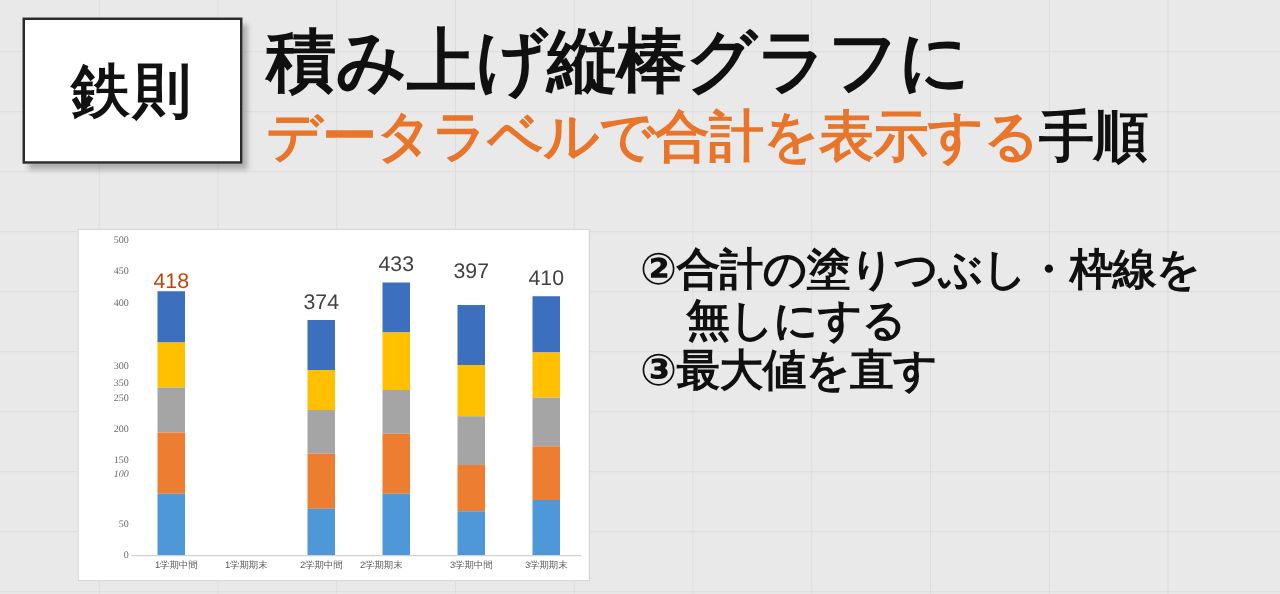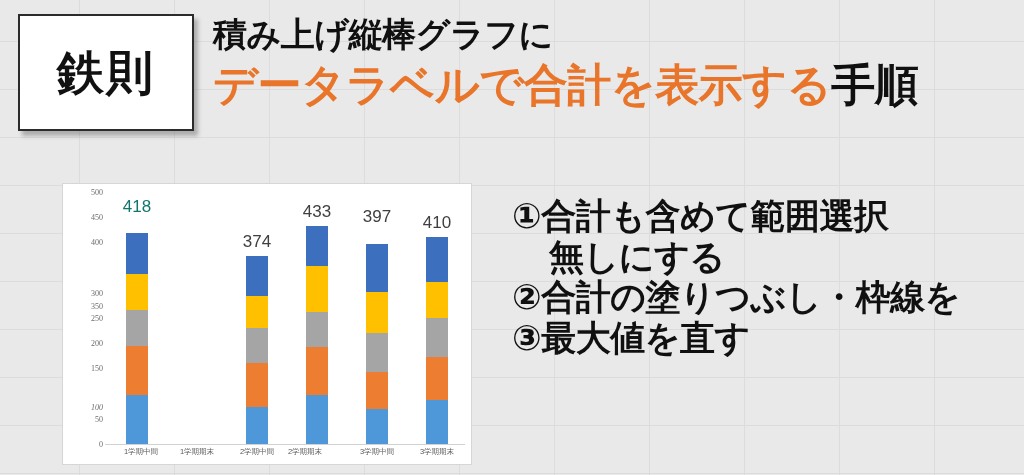--- a/index.html
+++ b/index.html
@@ -57,24 +57,23 @@
     left: 213px;
     top: 18px;
     width: 810px;
   }
   .title-line {
     line-height: 1.12;
     white-space: nowrap;
     font-weight: 700;
   }
   #title-line-1 {
-    font-size: 34px;
+    font-size: 56px;
     color: #101010;
     letter-spacing: -0.5px;
-    font-family: Liberation Mono, monospace;
   }
   #title-line-2 {
     font-size: 44px;
     letter-spacing: -0.5px;
     margin-top: 4px;
   }
   .accent-text { color: #e8752a; }
   .plain-text  { color: #101010; }
 
   
@@ -206,35 +205,35 @@
     <div id="chart-inner">
       <div id="y-axis">
           <div class="y-tick" style="top: 0px;">500</div>
           <div class="y-tick" style="top: 25.2px;">450</div>
           <div class="y-tick" style="top: 50.4px;">400</div>
           <div class="y-tick" style="top: 75.6px; margin-top: 38px;">350</div>
           <div class="y-tick" style="top: 100.8px;">300</div>
           <div class="y-tick" style="top: 126px;">250</div>
           <div class="y-tick" style="top: 151.2px;">200</div>
           <div class="y-tick" style="top: 176.4px;">150</div>
-          <div class="y-tick" style="top: 215px; font-style: italic;">100</div>
+          <div class="y-tick" style="top: 187px; font-style: italic;">100</div>
           <div class="y-tick" style="top: 226.8px;">50</div>
           <div class="y-tick" style="top: 252px;">0</div>
         </div>
       <div id="baseline"></div>
       <div id="plot-area">
           <div class="bar-slot" style="left: 0px;">
             <div class="bar-stack">
               <div class="bar-seg" style="height: 49.392px; background: rgb(78, 151, 217);"></div>
               <div class="bar-seg" style="height: 48.888px; background: rgb(237, 125, 49);"></div>
               <div class="bar-seg" style="height: 35.28px; background: rgb(165, 165, 165);"></div>
               <div class="bar-seg" style="height: 36.792px; background: rgb(255, 192, 0);"></div>
               <div class="bar-seg" style="height: 40.32px; background: rgb(60, 111, 190);"></div>
             </div>
-            <div class="bar-total-label" style="color: #0f766e; bottom: 227px;">418</div>
+            <div class="bar-total-label" style="color: #c2410c; bottom: 209px;">418</div>
           </div>
           <div class="bar-slot" style="left: 120px;">
             <div class="bar-stack">
               <div class="bar-seg" style="height: 37.296px; background: rgb(78, 151, 217);"></div>
               <div class="bar-seg" style="height: 43.848px; background: rgb(237, 125, 49);"></div>
               <div class="bar-seg" style="height: 35.28px; background: rgb(165, 165, 165);"></div>
               <div class="bar-seg" style="height: 31.752px; background: rgb(255, 192, 0);"></div>
               <div class="bar-seg" style="height: 40.32px; background: rgb(60, 111, 190);"></div>
             </div>
             <div class="bar-total-label" style="color: rgb(64, 64, 64); bottom: 192.496px;">374</div>
@@ -275,19 +274,18 @@
           <div class="x-tick" style="left: 60px;">1学期期末</div>
           <div class="x-tick" style="left: 120px;">2学期中間</div>
           <div class="x-tick" style="left: 168px;">2学期期末</div>
           <div class="x-tick" style="left: 240px;">3学期中間</div>
           <div class="x-tick" style="left: 300px; text-align: center;">3学期期末</div>
         </div>
     </div>
   </div>
 
   <div id="steps-list">
-      <div class="step-line">①合計も含めて範囲選択</div>
+      <div class="step-line">②合計の塗りつぶし・枠線を</div>
       <div class="step-line step-cont">無しにする</div>
-      <div class="step-line">②合計の塗りつぶし・枠線を</div>
       <div class="step-line">③最大値を直す</div>
     </div>
 
 </div>
 
 </body></html>

